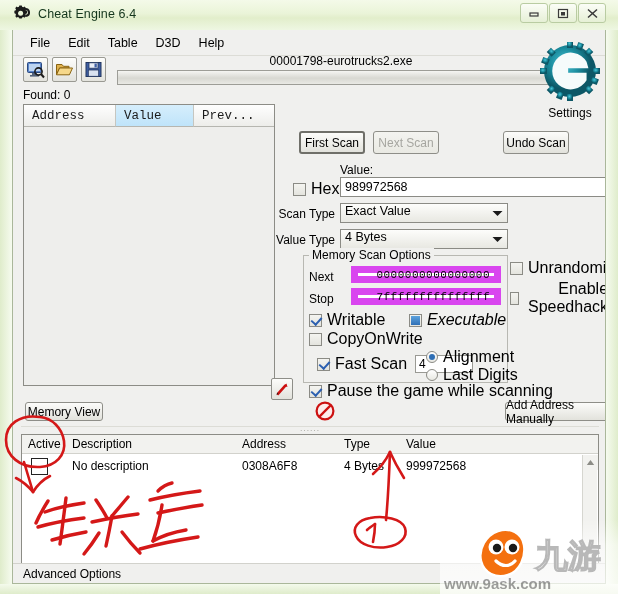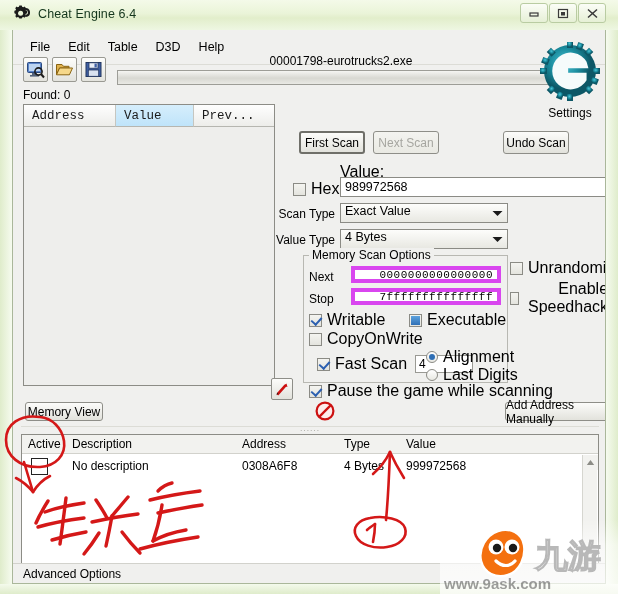--- a/index.html
+++ b/index.html
@@ -38,21 +38,21 @@
   }
   .win-btn svg{display:block;}
   
   #client{
     position:absolute;left:12px;top:30px;width:594px;height:554px;
     background:#f0f0ee;border:1px solid #aab79a;border-top:none;box-sizing:border-box;
     overflow:hidden;
   }
   
   #menubar{
-    position:absolute;left:0;top:0;width:592px;height:35px;
+    position:absolute;left:0;top:0;width:592px;height:26px;
     background:#f0f0ee;border-bottom:1px solid #dcdcd6;
     display:flex;align-items:center;padding-left:8px;box-sizing:border-box;
   }
   .menu-item{font-size:12.5px;color:#000;padding:2px 9px;cursor:default;}
   
   #toolbar{position:absolute;left:10px;top:27px;display:flex;gap:4px;}
   .tool-btn{
     width:25px;height:25px;border:1px solid #9a9a93;border-radius:2px;
     background:linear-gradient(to bottom,#fdfdfb,#e3e3dd);
     display:flex;align-items:center;justify-content:center;box-sizing:border-box;
@@ -98,21 +98,21 @@
     background:linear-gradient(to bottom,#fcfcfa,#e2e2dc);
     font-size:12px;color:#000;display:flex;align-items:center;justify-content:center;
     box-sizing:border-box;cursor:default;
   }
   .btn.disabled{color:#a6a6a0;background:linear-gradient(to bottom,#f4f4f0,#e9e9e3);}
   #btn-first-scan{position:absolute;left:286px;top:101px;width:66px;height:23px;
     border:2px solid #6f6f69;}
   #btn-next-scan{position:absolute;left:360px;top:101px;width:66px;height:23px;}
   #btn-undo-scan{position:absolute;left:490px;top:101px;width:66px;height:23px;}
   
-  #value-label{position:absolute;left:327px;top:133px;font-size:16px;color:#000;}
+  #value-label{position:absolute;left:327px;top:133px;font-size:12px;color:#000;}
   #hex-row{position:absolute;left:280px;top:150px;display:flex;align-items:center;gap:5px;}
   .cbox{
     width:13px;height:13px;border:1px solid #8b8b85;background:#fbfbf9;
     display:inline-block;box-sizing:border-box;position:relative;
   }
   .cbox.gray{background:linear-gradient(to bottom,#f4f4f0,#e4e4de);}
   .cbox.checked::after{
     content:"";position:absolute;left:3px;top:0px;width:5px;height:8px;
     border:solid #2b5fb0;border-width:0 2px 2px 0;transform:rotate(42deg);
   }
@@ -147,30 +147,30 @@
     border:1px solid #b8b8b2;box-sizing:border-box;background:transparent;
   }
   #mem-group-title{
     position:absolute;left:296px;top:218px;background:#f0f0ee;padding:0 3px;
     font-size:12px;color:#000;
   }
   .mem-label{position:absolute;font-size:12px;color:#000;}
   #start-label{left:296px;top:240px;}
   #stop-label{left:296px;top:262px;}
   .hexfield{
-    position:absolute;height:17px;border:4px solid #d946ef;background:#fff;
+    position:absolute;height:17px;border:7px solid #d946ef;background:#fff;
     box-sizing:border-box;font-size:11px;color:#000;letter-spacing:.5px;
     display:flex;align-items:center;justify-content:flex-end;padding-right:4px;
     font-family:"Liberation Mono","DejaVu Sans Mono",monospace;
   }
   #start-field{left:338px;top:236px;width:150px;}
   #stop-field{left:338px;top:258px;width:150px;}
   .opt-row{position:absolute;display:flex;align-items:center;gap:5px;text-align:right;}
   #row-writable{left:296px;top:281px;}
-  #row-executable{left:396px;top:281px;}
+  #row-executable{left:396px;top:281px;font-style:italic;}
   #row-copyonwrite{left:296px;top:300px;}
   #row-fastscan{left:304px;top:325px;}
   #fastscan-input{
     width:58px;height:18px;background:#fff;border:1px solid #9a9a94;
     box-sizing:border-box;font-size:12px;padding-left:3px;display:flex;align-items:center;
     margin-left:3px;
   }
   .radio{
     width:12px;height:12px;border-radius:50%;border:1px solid #8b8b85;
     background:linear-gradient(to bottom,#fff,#e8e8e2);display:inline-block;

